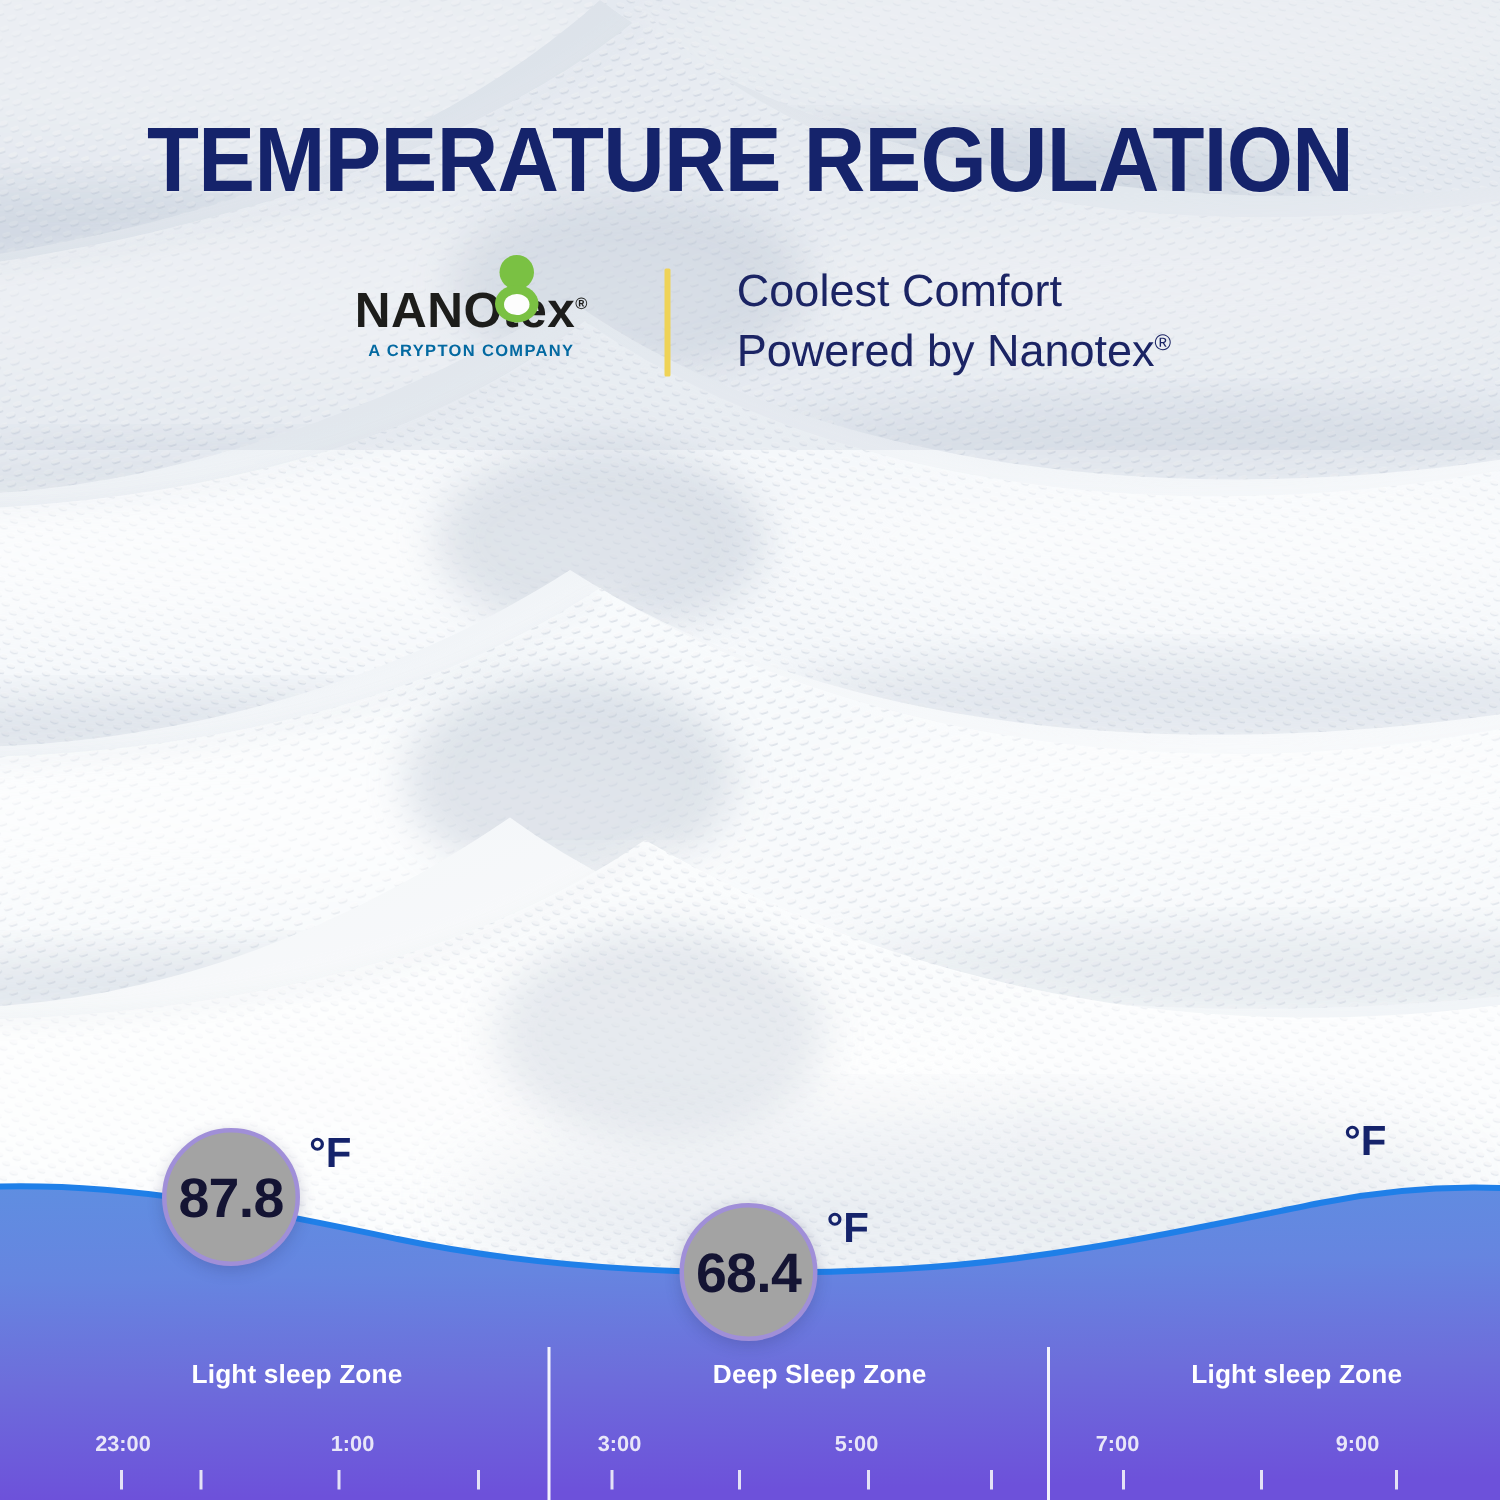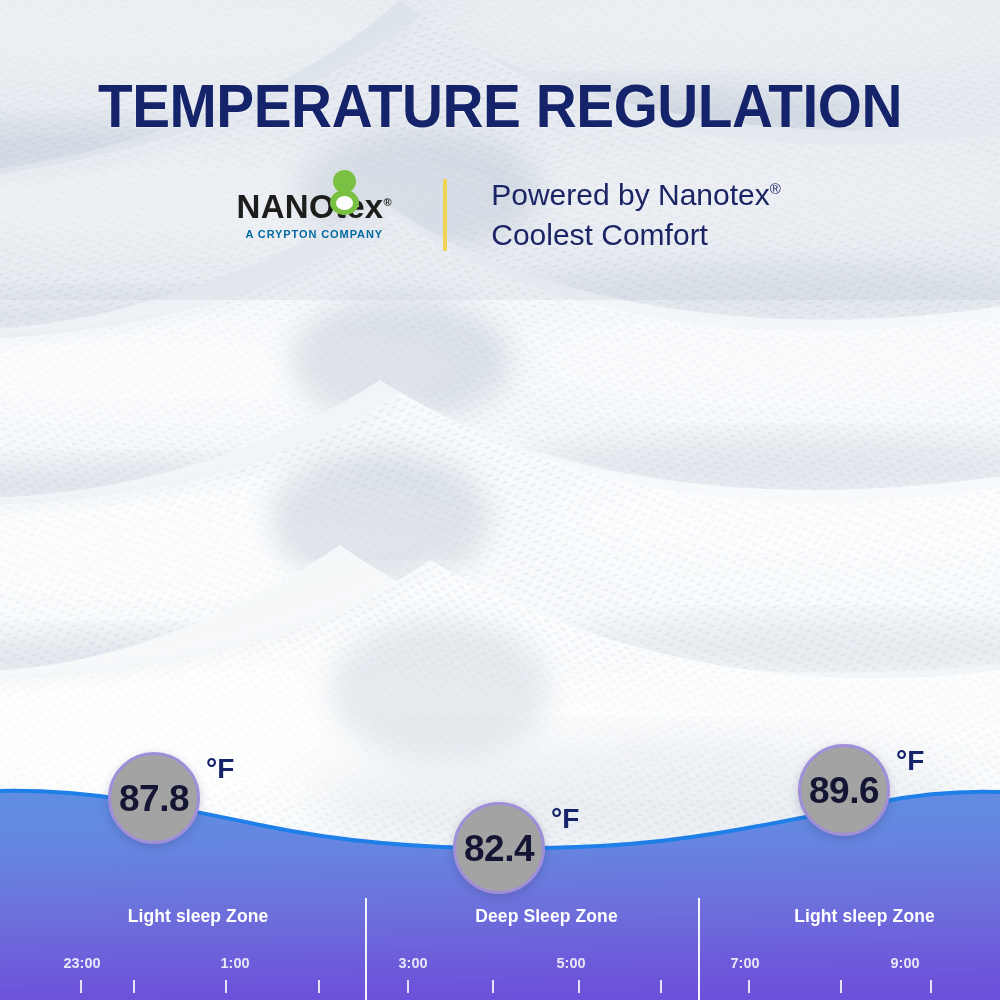--- a/index.html
+++ b/index.html
@@ -318,22 +318,22 @@
           <span class="ringcirc"></span>
           <span class="ringhole"></span>
         </span>
       </div>
       <div id="logo-sub">A CRYPTON COMPANY</div>
     </div>
 
     <div id="vdivider"></div>
 
     <div id="tagline">
+      <div>Coolest Comfort</div>
       <div><span>Powered by Nanotex</span><span class="reg">®</span></div>
-      <div>Coolest Comfort</div>
     </div>
   </div>
 
   <div id="water">
     <svg viewBox="0 0 1000 1000" width="1000" height="1000" preserveAspectRatio="none" style="position:absolute;inset:0;display:block;">
       <defs>
         <linearGradient id="waterGrad" x1="0" y1="0" x2="0.08" y2="1">
           <stop offset="0" stop-color="#5f8ee1"></stop>
           <stop offset="0.30" stop-color="#6685e0"></stop>
           <stop offset="0.62" stop-color="#6d6edb"></stop>
@@ -388,25 +388,22 @@
 
   <div class="badge" style="left:108px; top:752px; width:190px; height:110px;">
     <div class="disc" style="width:92px; height:92px;">
       <span class="val">87.8</span>
     </div>
     <span class="unit" style="left:98px; top:3px;">°F</span>
   </div>
 
   <div class="badge" style="left:453px; top:802px; width:190px; height:110px;">
     <div class="disc" style="width:92px; height:92px;">
-      <span class="val">82.4</span>
+      <span class="val">68.4</span>
     </div>
     <span class="unit" style="left:98px; top:3px;">°F</span>
   </div>
 
   <div class="badge" style="left:798px; top:744px; width:190px; height:110px;">
-    <div class="disc" style="width:92px; height:92px;">
-      <span class="val">89.6</span>
-    </div>
     <span class="unit" style="left:98px; top:3px;">°F</span>
   </div>
 
 </div>
 
 </body></html>

